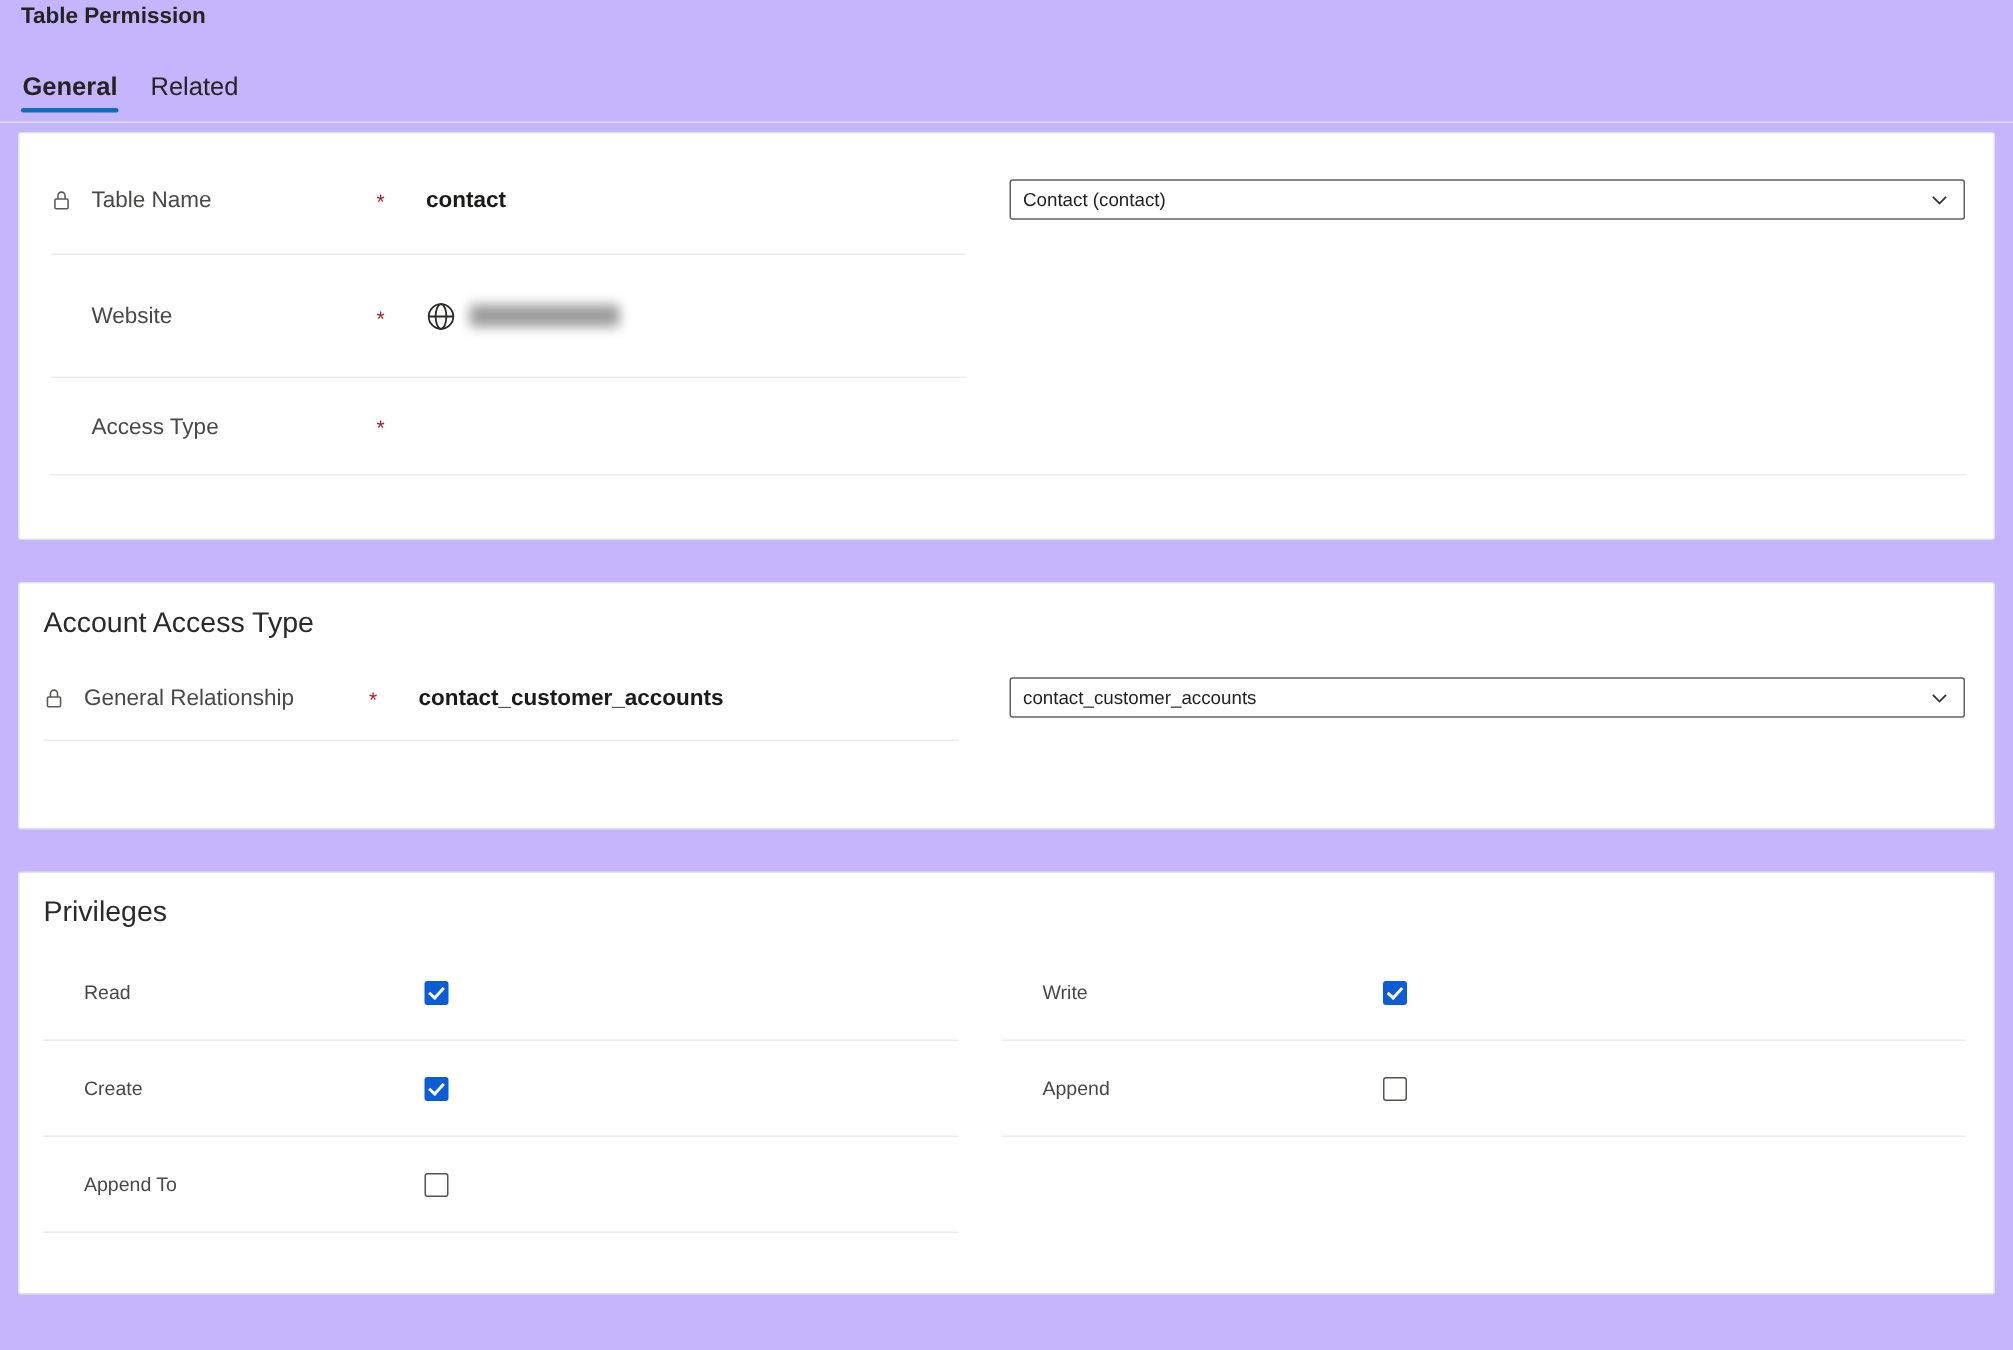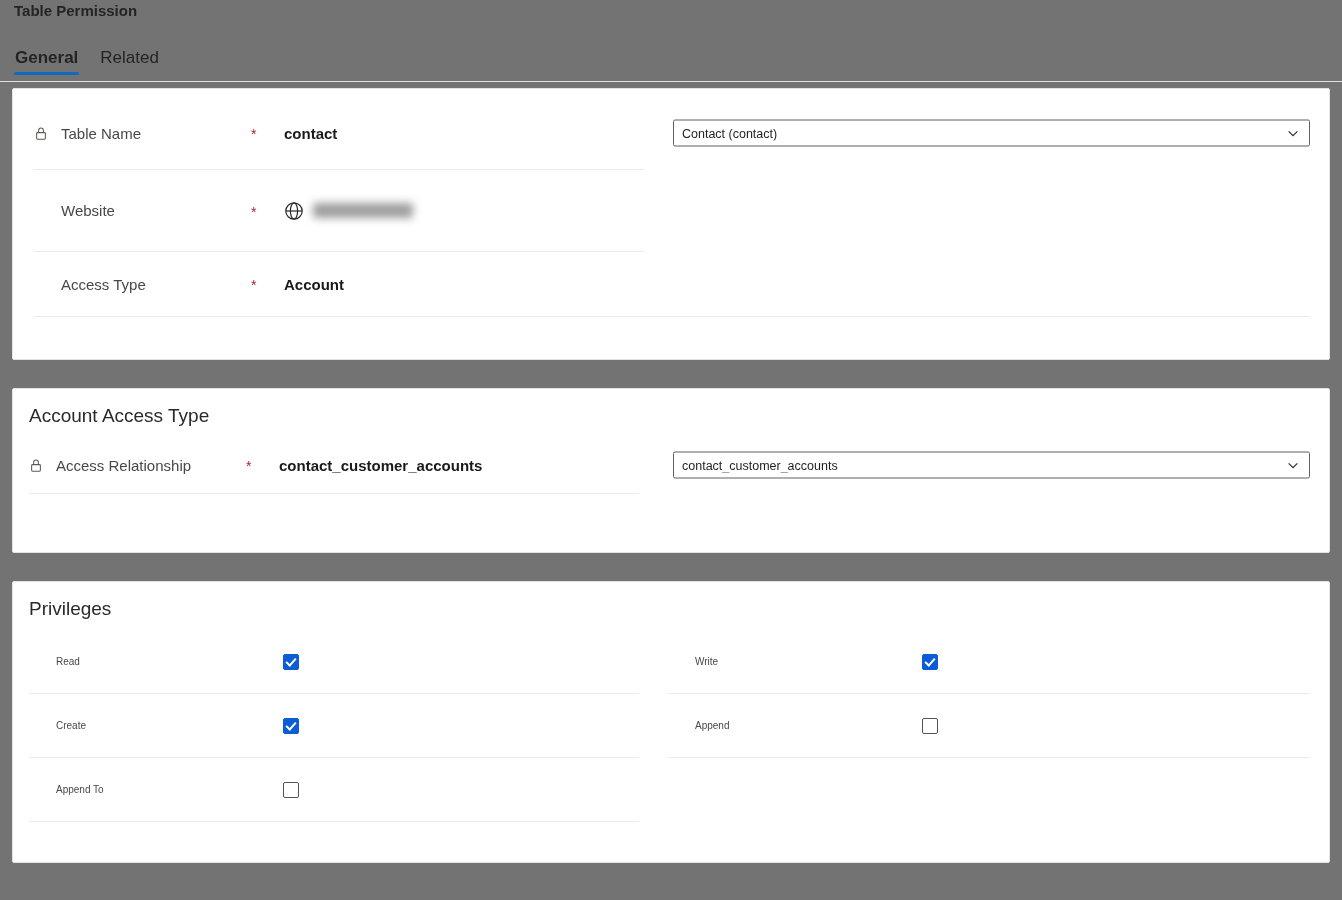--- a/index.html
+++ b/index.html
@@ -5,21 +5,21 @@
   :root{
     --accent:#0f6cbd;
     --checkbox-checked:#0b5cd5;
     --required:#a4262c;
     --section-border:#e3e3e3;
     --divider:#ececec;
   }
   *{box-sizing:border-box;}
   html,body{margin:0;padding:0;background:#fff;}
   body{font-family:"Liberation Sans","DejaVu Sans",sans-serif;color:#242424;}
-  .page{width:1342px;height:900px;overflow:hidden;position:relative;background:#737373;}
+  .page{width:1342px;height:900px;overflow:hidden;position:relative;background:#c4b5fd;}
 
   
   .page-title{margin:0;padding:2px 0 0 14px;font-size:15px;font-weight:700;color:#242424;line-height:18px;}
   .tabs{display:flex;gap:20px;margin:24px 0 0 14px;}
   .tab{font-size:17px;color:#242424;padding:4px 1px 13px;position:relative;cursor:pointer;}
   .tab.active{font-weight:700;}
   .tab.active::after{content:"";position:absolute;left:0;right:0;bottom:6px;height:3px;border-radius:3px;background:var(--accent);}
   .page-divider{height:1px;background:#e1e1e1;width:100%;}
 
   
@@ -43,21 +43,21 @@
     justify-content:space-between;padding:0 9px 0 8px;cursor:pointer;}
   .combobox-value{font-size:12.5px;color:#201f1e;white-space:nowrap;overflow:hidden;}
   .chevron{display:flex;align-items:center;}
 
   
   .redacted{display:inline-block;width:100px;height:15px;border-radius:2px;background:#9d9d9d;filter:blur(4px);}
 
   
   .priv-grid{display:grid;grid-template-columns:610px 1fr;column-gap:29px;}
   .priv-cell{position:relative;display:grid;grid-template-columns:27px 227px 1fr;align-items:center;height:64px;border-bottom:1px solid var(--divider);}
-  .priv-label{font-size:10px;color:#494847;grid-column:2;}
+  .priv-label{font-size:13px;color:#494847;grid-column:2;}
   .checkbox{grid-column:3;justify-self:start;width:16px;height:16px;border:1px solid #55534f;border-radius:2px;background:#fff;
     display:flex;align-items:center;justify-content:center;cursor:pointer;}
   .checkbox.checked{background:var(--checkbox-checked);border-color:var(--checkbox-checked);}
   .checkbox.checked::after{content:"";width:4px;height:8px;border-right:2px solid #fff;border-bottom:2px solid #fff;
     transform:rotate(42deg);margin-bottom:2px;}
 
   .card-bottom-pad{height:42px;}
   .card-bottom-pad.small{height:58px;}
   svg{display:block;}
 </style>
@@ -115,38 +115,37 @@
         </span>
         <span class="redacted"></span>
       </span>
     </div>
     <div class="divider short"></div>
 
     <div class="field-row" style="height:64px">
       <span class="icon-slot"></span>
       <span class="field-label">Access Type</span>
       <span class="req">*</span>
-      <span class="field-value">Account</span>
     </div>
     <div class="divider full"></div>
 
     <div class="card-bottom-pad"></div>
   </section>
 
   <section class="card">
     <div class="section-title">Account Access Type</div>
 
     <div class="field-row" style="height:56px">
       <span class="icon-slot">
         <svg width="14" height="15" viewBox="0 0 16 17" fill="none" stroke="#5b5955" stroke-width="1.2">
           <rect x="3" y="7.5" width="10" height="7.5" rx="1"></rect>
           <path d="M5.3 7.5V5a2.7 2.7 0 0 1 5.4 0v2.5"></path>
         </svg>
       </span>
-      <span class="field-label">Access Relationship</span>
+      <span class="field-label">General Relationship</span>
       <span class="req">*</span>
       <span class="field-value">contact_customer_accounts</span>
       <div class="combobox">
         <span class="combobox-value">contact_customer_accounts</span>
         <span class="chevron">
           <svg width="14" height="14" viewBox="0 0 16 16" fill="none" stroke="#323130" stroke-width="1.4">
             <path d="M3 5.5l5 5 5-5"></path>
           </svg>
         </span>
       </div>

